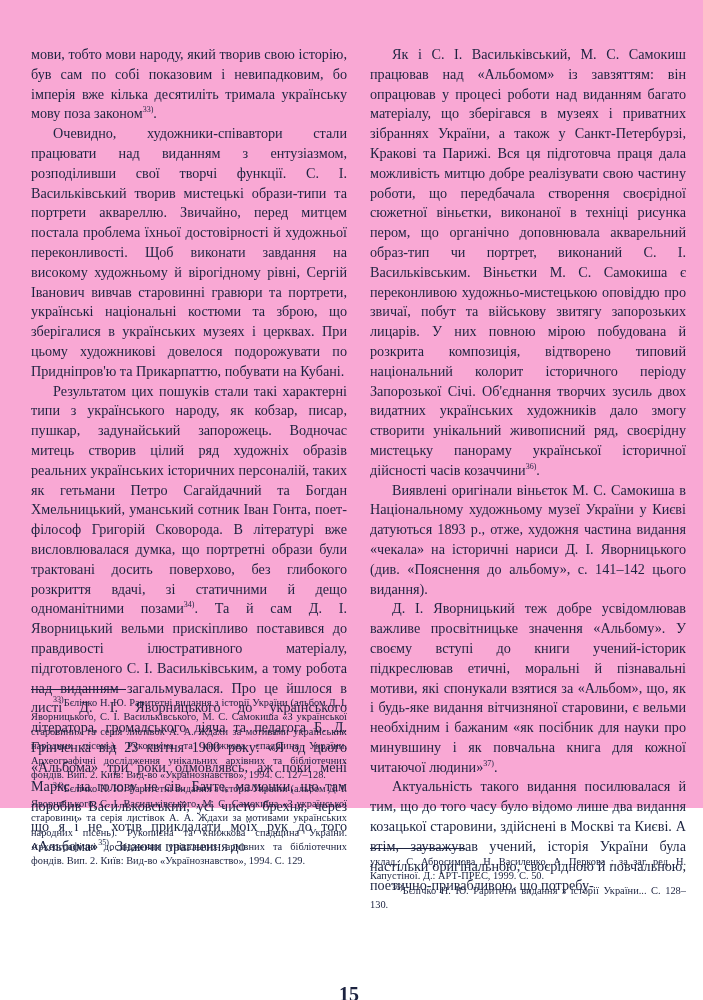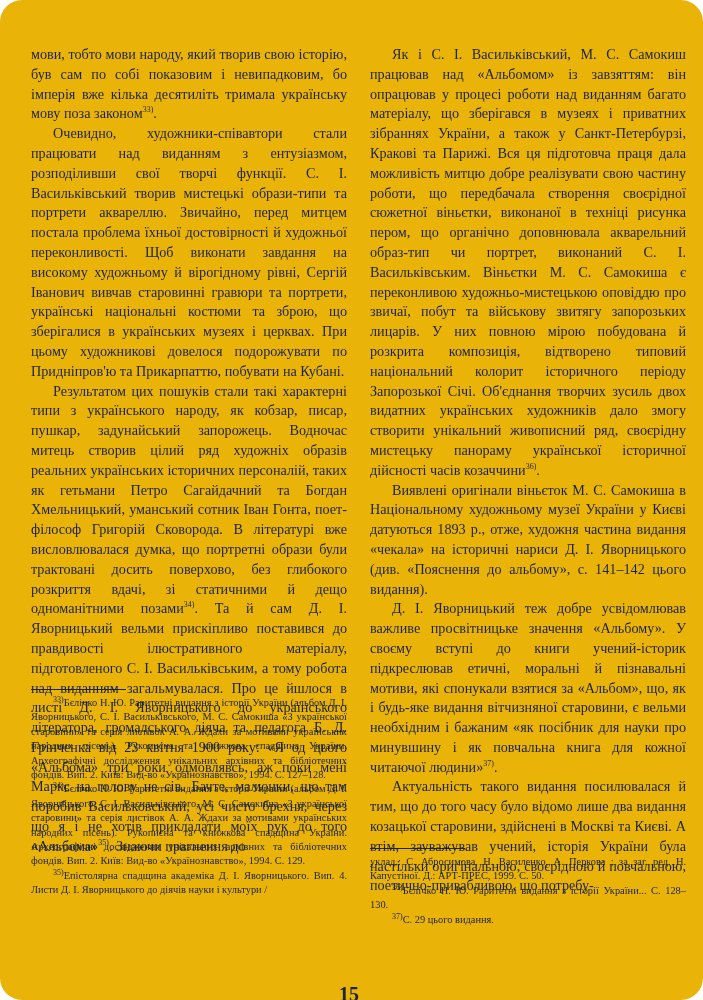--- a/index.html
+++ b/index.html
@@ -1,22 +1,21 @@
 <!DOCTYPE html>
 <html><head>
 <meta charset="utf-8">
 <style>
   html, body { margin: 0; padding: 0; background: #ffffff; }
   body { width: 703px; height: 1000px; position: relative; overflow: hidden; }
   .page {
-    position: absolute; left: 0; top: 0; width: 703px; height: 1000px;
-    background: #eab308;
+    position: absolute; left: 0; top: 0; width: 703px; height: 808px;
+    background: #f9a8d4;
     font-family: "Liberation Serif", "DejaVu Serif", serif;
     color: #1c2340;
-    border-radius: 22px;
   }
   .col {
     position: absolute; top: 45px; width: 316px;
   }
   .col.left { left: 31px; }
   .col.right { left: 370px; }
   .body-text {
     font-size: 14.2px; line-height: 19.8px;
     text-align: justify; margin: 0; hyphens: auto;
   }
@@ -52,36 +51,34 @@
       <p class="indent"><span>Очевидно, художники-співавтори стали працювати над виданням з ентузіазмом, розподіливши свої творчі функції. С. І. Васильківський творив мистецькі образи-типи та портрети аквареллю. Звичайно, перед митцем постала проблема їхньої достовірності й художньої переконливості. Щоб виконати завдання на високому художньому й вірогідному рівні, Сергій Іванович вивчав старовинні гравюри та портрети, українські національні костюми та зброю, що зберігалися в українських музеях і церквах. При цьому художникові довелося подорожувати по Придніпров'ю та Прикарпаттю, побувати на Кубані.</span></p>
       <p class="indent"><span>Результатом цих пошуків стали такі характерні типи з українського народу, як кобзар, писар, пушкар, задунайський запорожець. Водночас митець створив цілий ряд художніх образів реальних українських історичних персоналій, таких як гетьмани Петро Сагайдачний та Богдан Хмельницький, уманський сотник Іван Гонта, поет-філософ Григорій Сковорода. В літературі вже висловлювалася думка, що портретні образи були трактовані досить поверхово, без глибокого розкриття вдачі, зі статичними й дещо одноманітними позами</span><sup>34)</sup><span>. Та й сам Д. І. Яворницький вельми прискіпливо поставився до правдивості ілюстративного матеріалу, підготовленого С. І. Васильківським, а тому робота над виданням загальмувалася. Про це йшлося в листі Д. І. Яворницького до українського літератора, громадського діяча та педагога Б. Д. Грінченка від 23 квітня 1900 року: «Я од цього «Альбома» три роки одмовлявсь, аж поки мені Маркс на голову не сів. Бачте, малюнки, що там поробив Васильковський, усі чисто брехня, через що я і не хотів прикладати моїх рук до того «Альбома»</span><sup>35)</sup><span>. Знаючи прагнення до</span></p>
     </div>
   </div>
 
   <div class="left-fn">
     <hr class="fn-rule">
     <div class="footnotes">
       <p><sup>33)</sup><span>Бєлічко Н. Ю. Раритетні видання з історії України (альбом Д. І. Яворницького, С. І. Васильківського, М. С. Самокиша «З української старовини» та серія листівок А. А. Ждахи за мотивами українських народних пісень). Рукописна та книжкова спадщина України. Археографічні дослідження унікальних архівних та бібліотечних фондів. Вип. 2. Київ: Вид-во «Українознавство», 1994. С. 127–128.</span></p>
       <p><sup>34)</sup><span>Бєлічко Н. Ю. Раритетні видання з історії України (альбом Д. І. Яворницького, С. І. Васильківського, М. С. Самокиша «З української старовини» та серія листівок А. А. Ждахи за мотивами українських народних пісень). Рукописна та книжкова спадщина України. Археографічні дослідження унікальних архівних та бібліотечних фондів. Вип. 2. Київ: Вид-во «Українознавство», 1994. С. 129.</span></p>
-      <p><sup>35)</sup><span>Епістолярна спадщина академіка Д. І. Яворницького. Вип. 4. Листи Д. І. Яворницького до діячів науки і культури /</span></p>
     </div>
   </div>
 
   <div class="col right">
     <div class="body-text">
       <p class="indent"><span>Як і С. І. Васильківський, М. С. Самокиш працював над «Альбомом» із завзяттям: він опрацював у процесі роботи над виданням багато матеріалу, що зберігався в музеях і приватних зібраннях України, а також у Санкт-Петербурзі, Кракові та Парижі. Вся ця підготовча праця дала можливість митцю добре реалізувати свою частину роботи, що передбачала створення своєрідної сюжетної віньєтки, виконаної в техніці рисунка пером, що органічно доповнювала акварельний образ-тип чи портрет, виконаний С. І. Васильківським. Віньєтки М. С. Самокиша є переконливою художньо-мистецькою оповіддю про звичаї, побут та військову звитягу запорозьких лицарів. У них повною мірою побудована й розкрита композиція, відтворено типовий національний колорит історичного періоду Запорозької Січі. Об'єднання творчих зусиль двох видатних українських художників дало змогу створити унікальний живописний ряд, своєрідну мистецьку панораму української історичної дійсності часів козаччини</span><sup>36)</sup><span>.</span></p>
       <p class="indent"><span>Виявлені оригінали віньєток М. С. Самокиша в Національному художньому музеї України у Києві датуються 1893 р., отже, художня частина видання «чекала» на історичні нариси Д. І. Яворницького (див. «Пояснення до альбому», с. 141–142 цього видання).</span></p>
       <p class="indent"><span>Д. І. Яворницький теж добре усвідомлював важливе просвітницьке значення «Альбому». У своєму вступі до книги учений-історик підкреслював етичні, моральні й пізнавальні мотиви, які спонукали взятися за «Альбом», що, як і будь-яке видання вітчизняної старовини, є вельми необхідним і бажаним «як посібник для науки про минувшину і як повчальна книга для кожної читаючої людини»</span><sup>37)</sup><span>.</span></p>
       <p class="indent"><span>Актуальність такого видання посилювалася й тим, що до того часу було відомо лише два видання козацької старовини, здійснені в Москві та Києві. А втім, зауважував учений, історія України була настільки оригінальною, своєрідною й повчальною, поетично-привабливою, що потребу-</span></p>
     </div>
   </div>
 
   <div class="right-fn">
     <hr class="fn-rule">
     <div class="footnotes">
       <p class="noindent"><span>уклад.: С. Абросимова, Н. Василенко, А. Перкова ; за заг. ред. Н. Капустіної. Д.: АРТ-ПРЕС, 1999. С. 50.</span></p>
       <p><sup>36)</sup><span>Бєлічко Н. Ю. Раритетні видання з історії України... С. 128–130.</span></p>
-      <p><sup>37)</sup><span>С. 29 цього видання.</span></p>
     </div>
   </div>
 
   <div class="page-number">15</div>
 </div>
 
 </body></html>

